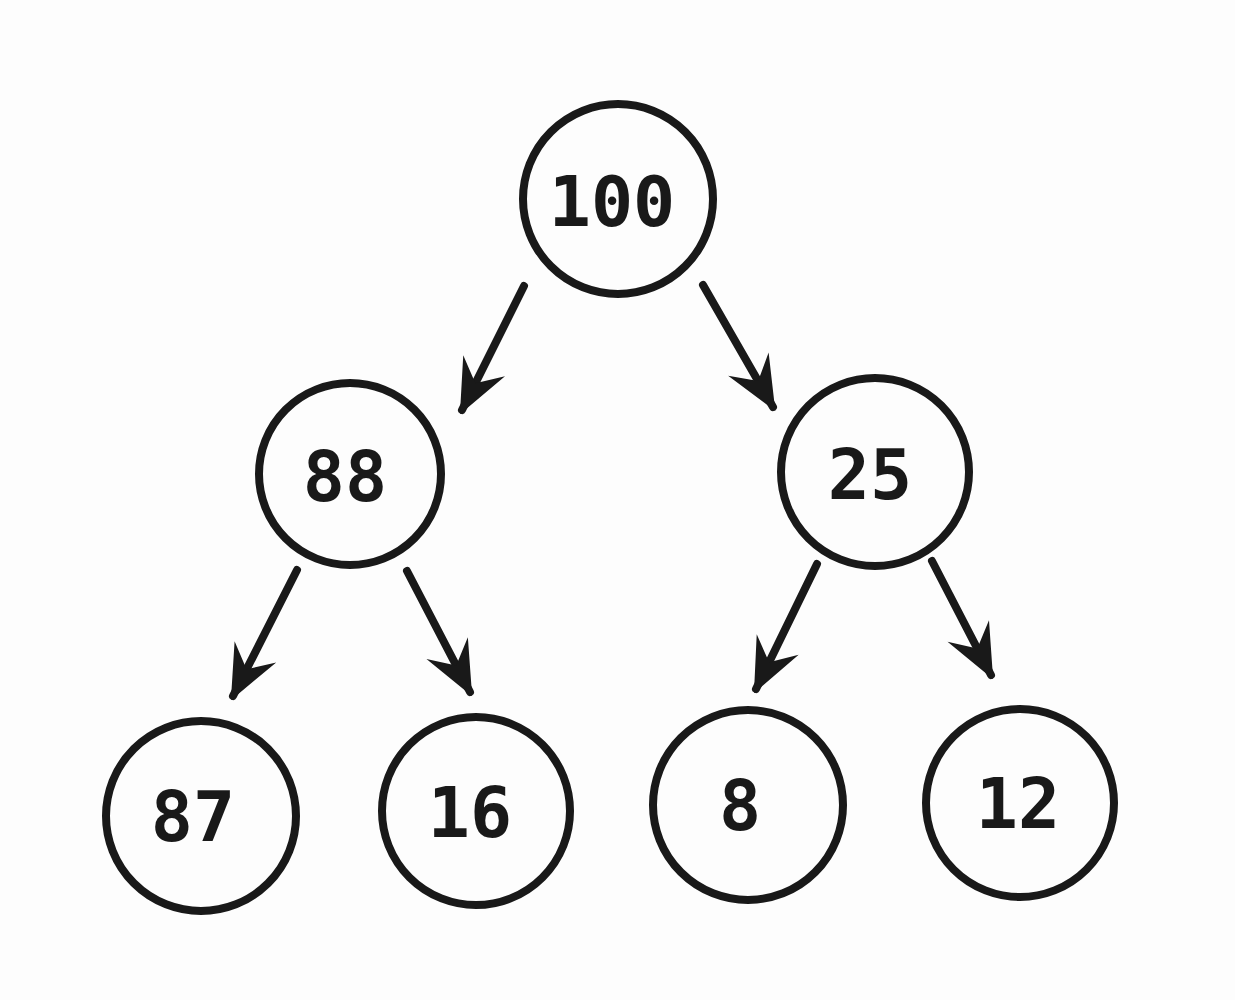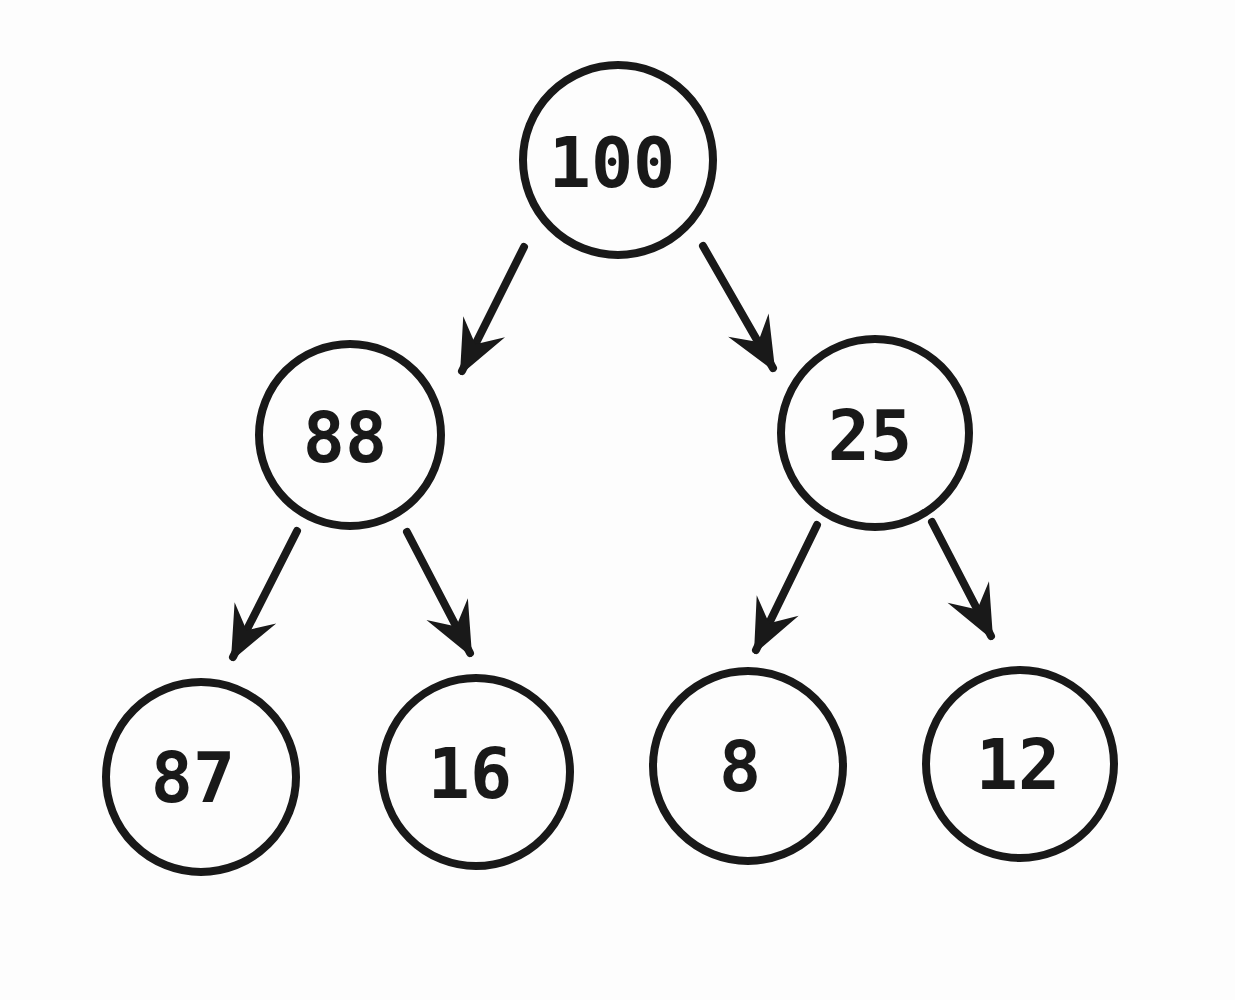--- a/index.html
+++ b/index.html
@@ -12,20 +12,21 @@
     height: 1000px;
     background: var(--paper);
     overflow: hidden;
     font-family: "DejaVu Sans Mono", monospace;
   }
   .canvas {
     position: relative;
     width: 1235px;
     height: 920px;
     background: var(--paper);
+    margin-top: 39px;
   }
   svg.tree {
     display: block;
     width: 1235px;
     height: 1000px;
     filter: blur(0.4px); 
   }
   .node-circle {
     fill: var(--paper);
     stroke: var(--ink);

